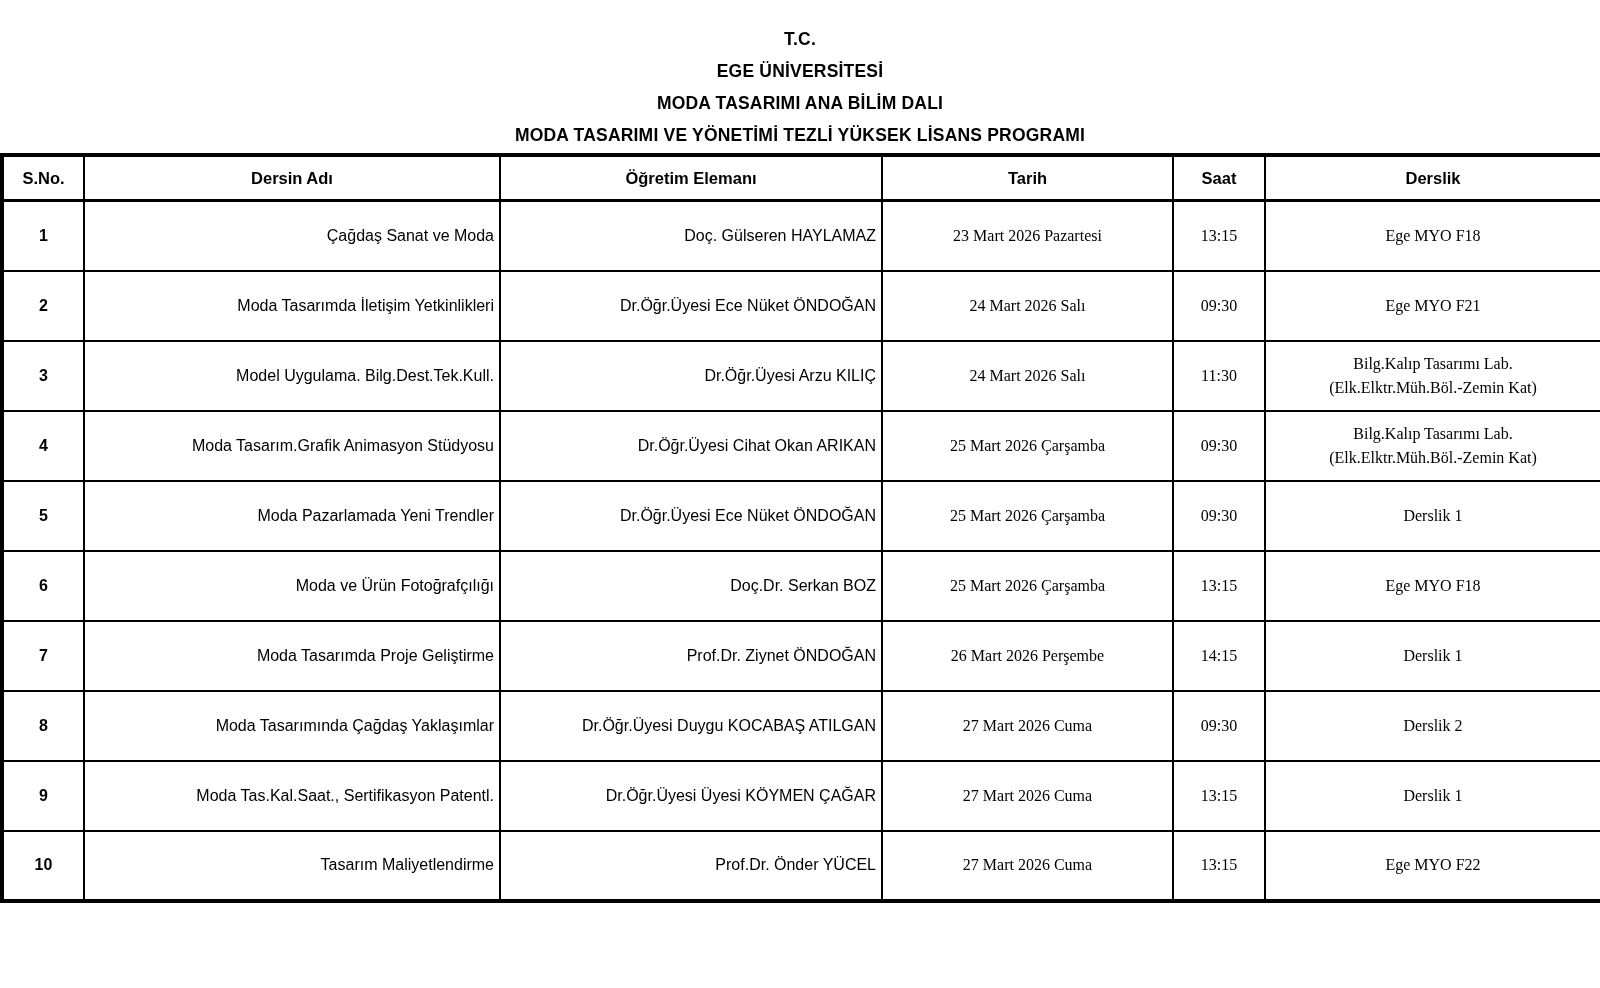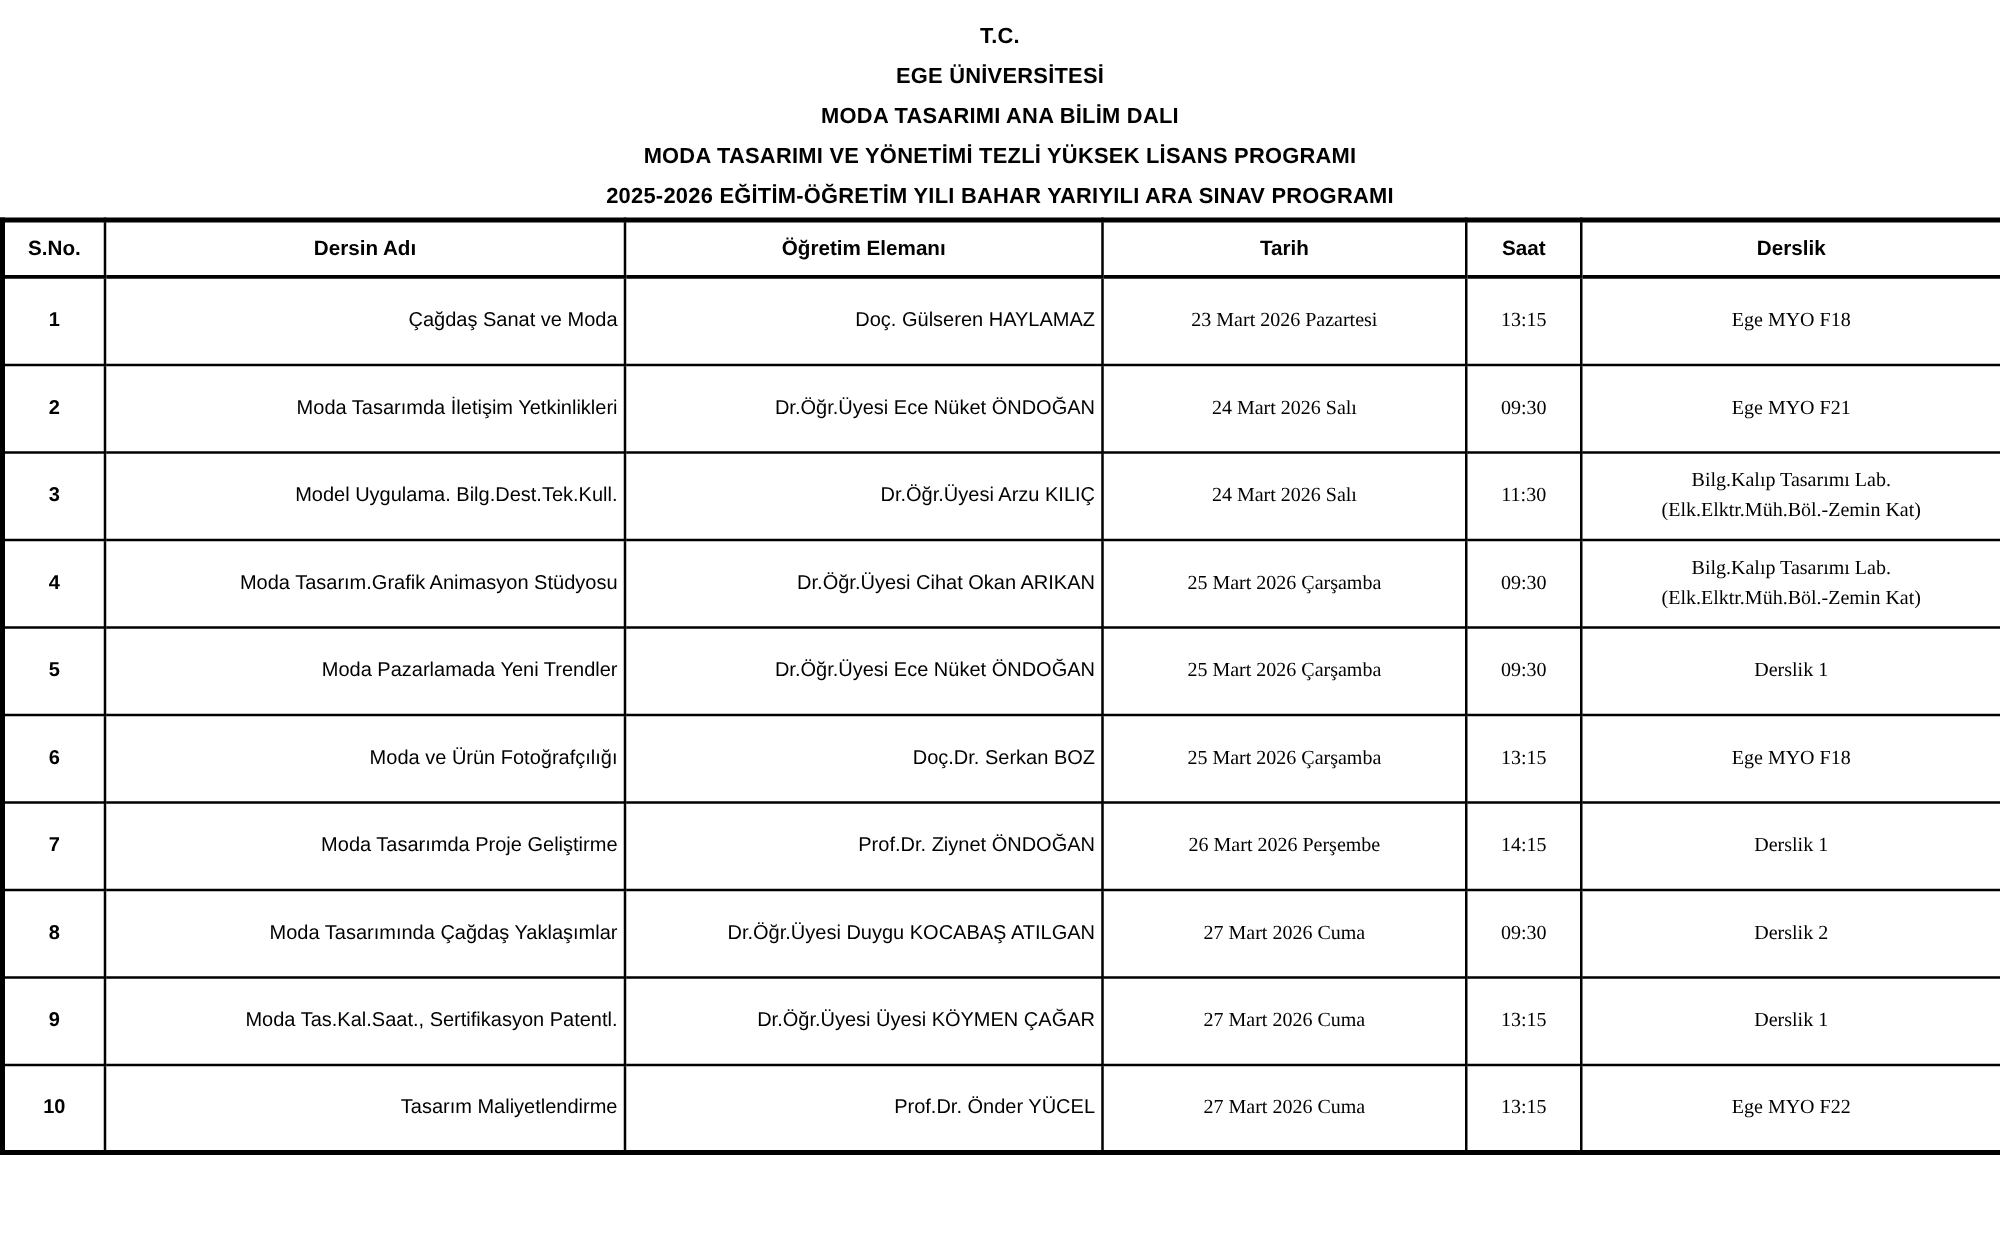--- a/index.html
+++ b/index.html
@@ -14,21 +14,21 @@
   }
   .page {
     width: 1600px;
     height: 988px;
     background: #ffffff;
     overflow: hidden;
     box-sizing: border-box;
   }
   
   .title-block {
-    padding-top: 12px;
+    padding-top: 23px;
     text-align: center;
   }
   .title-line {
     font-weight: bold;
     font-size: 17.5px;
     line-height: 32px;
     letter-spacing: 0.2px;
     white-space: nowrap;
   }
   
@@ -83,21 +83,20 @@
 </head>
 <body>
 
 <div class="page">
 
   <div class="title-block">
     <div class="title-line">T.C.</div>
     <div class="title-line">EGE ÜNİVERSİTESİ</div>
     <div class="title-line">MODA TASARIMI ANA BİLİM DALI</div>
     <div class="title-line">MODA TASARIMI VE YÖNETİMİ TEZLİ YÜKSEK LİSANS PROGRAMI</div>
-    <div class="title-line">2025-2026 EĞİTİM-ÖĞRETİM YILI BAHAR YARIYILI ARA SINAV PROGRAMI</div>
   </div>
 
   <table class="schedule">
     <colgroup>
       <col class="col-no">
         <col class="col-ders">
         <col class="col-ogretim">
       <col class="col-tarih">
         <col class="col-saat">
         <col class="col-derslik">

